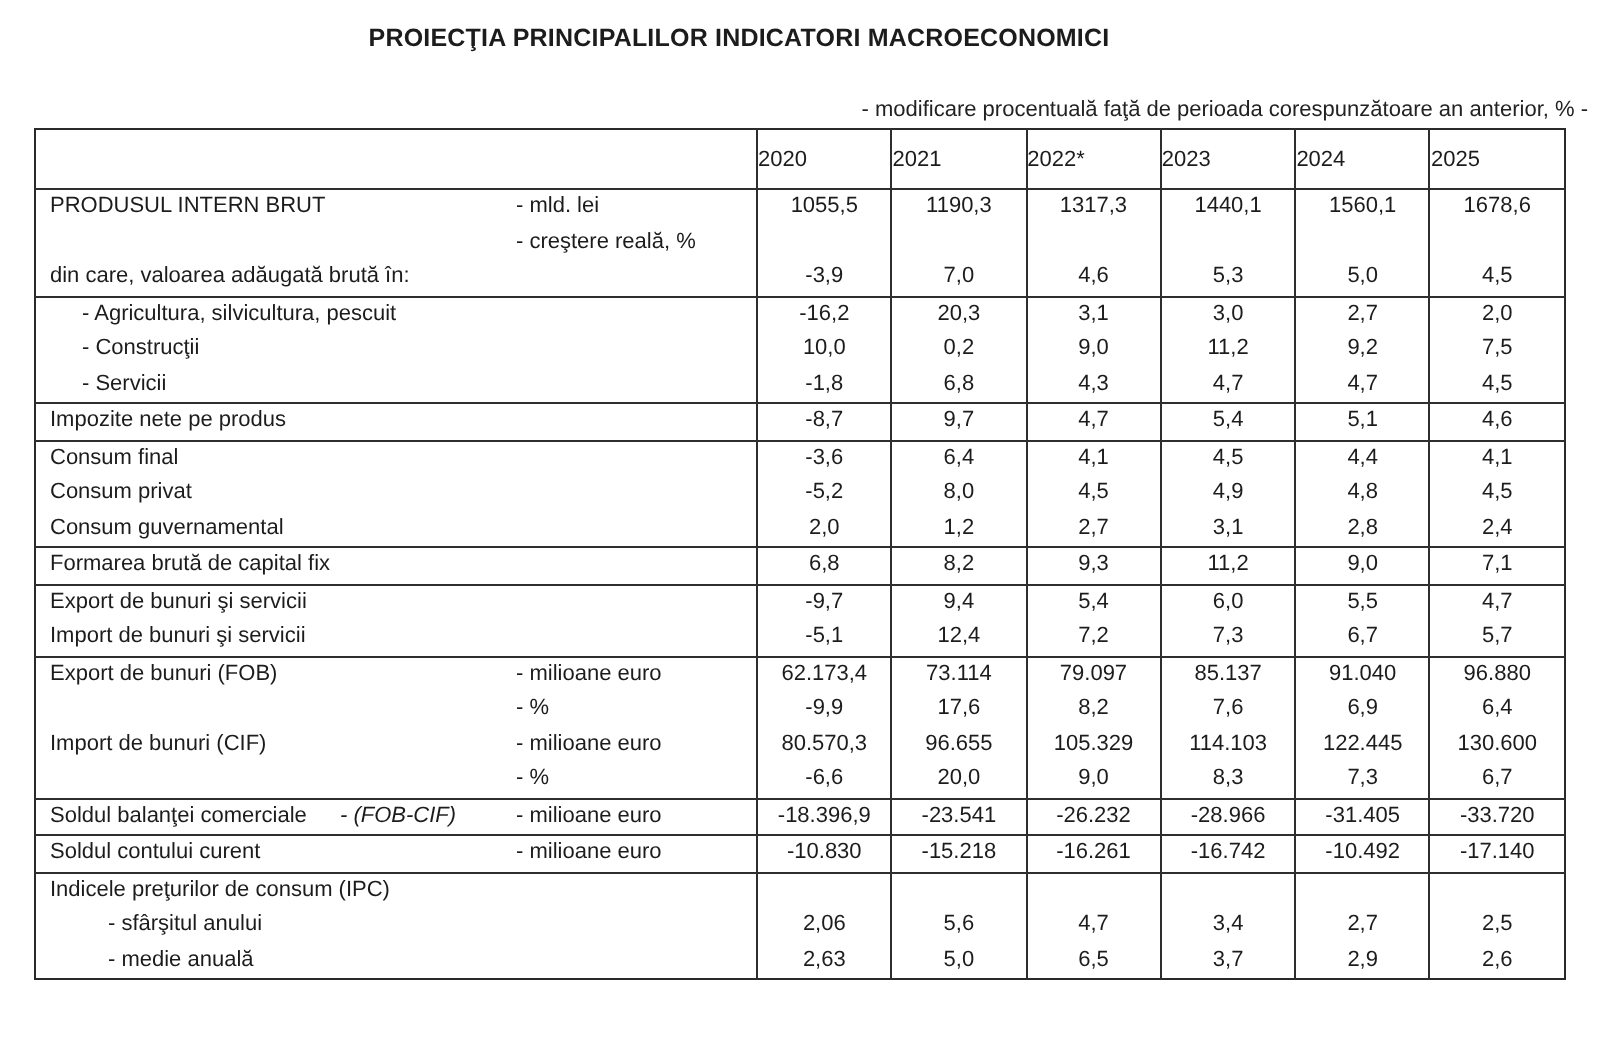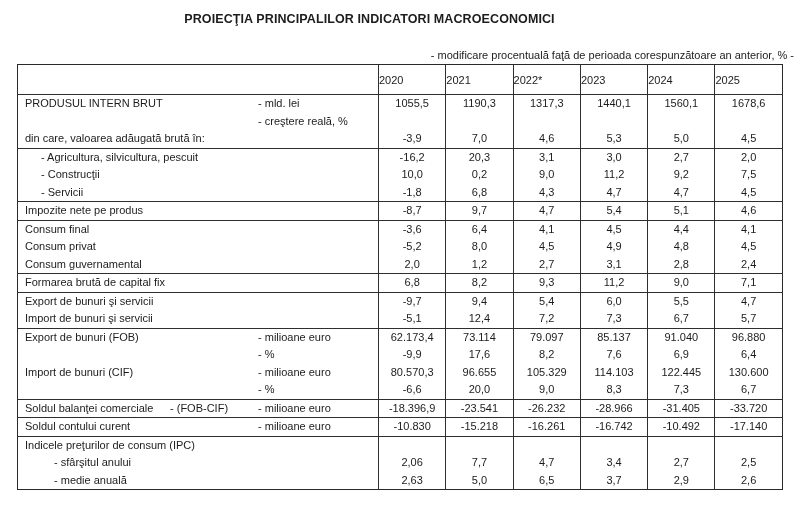--- a/index.html
+++ b/index.html
@@ -72,20 +72,21 @@
     text-align: center;
     border-left: 1px solid #2e2e2e;
   }
   .lbl.i0 { padding-left: 7px;  display: inline-block; }
   .lbl.i1 { padding-left: 23px; display: inline-block; }
   .lbl.i2 { padding-left: 36px; display: inline-block; }
   .mid {
     position: absolute;
     left: 152px;
     top: 0;
+    font-style: italic;
   }
   .unit {
     position: absolute;
     left: 240px;
     top: 0;
   }
 </style>
 </head>
 <body>
 
@@ -308,21 +309,21 @@
         <td class="num"></td>
         <td class="num"></td>
         <td class="num"></td>
         <td class="num"></td>
         <td class="num"></td>
         <td class="num"></td>
       </tr>
       <tr class="data-row">
         <td class="label-cell"><span class="lbl i2">- sfârşitul anului</span></td>
         <td class="num">2,06</td>
-        <td class="num">7,7</td>
+        <td class="num">5,6</td>
         <td class="num">4,7</td>
         <td class="num">3,4</td>
         <td class="num">2,7</td>
         <td class="num">2,5</td>
       </tr>
       <tr class="data-row">
         <td class="label-cell"><span class="lbl i2">- medie anuală</span></td>
         <td class="num">2,63</td>
         <td class="num">5,0</td>
         <td class="num">6,5</td>

